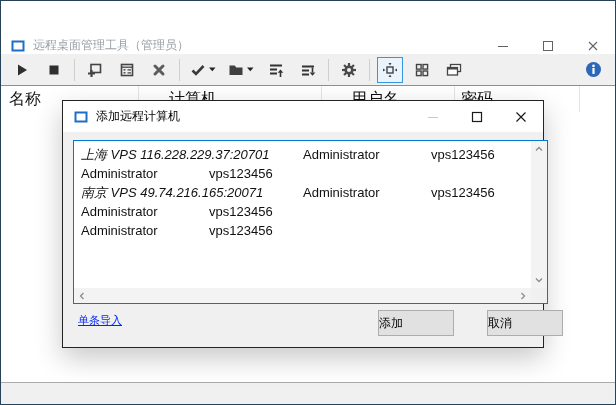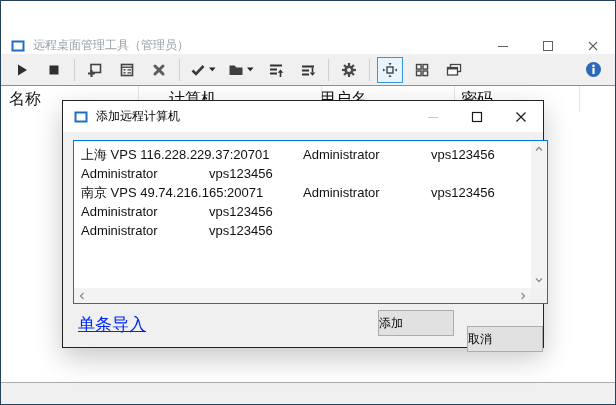--- a/index.html
+++ b/index.html
@@ -33,34 +33,34 @@
     background:#f0f0f0;border:1px solid #232323;box-shadow:0 10px 26px rgba(0,0,0,.22);}
   .dlg-titlebar{height:31px;background:#fff;display:flex;align-items:center;}
   .dlg-icon{margin:0 7px 0 10px;display:flex;}
   .dlg-title{font-size:12px;color:#000;flex:1;white-space:nowrap;}
   .dlg-btn{width:44px;height:31px;display:flex;align-items:center;justify-content:center;}
   .entries-box{position:absolute;left:10px;top:39px;width:475px;height:164px;
     background:#fff;border:1px solid #0078d7;}
   .entries{position:absolute;left:0;top:4px;right:17px;overflow:hidden;}
   .entry-row{display:flex;height:19px;line-height:19px;font-size:13px;color:#101010;
     padding-left:7px;white-space:nowrap;}
-  .col-host{flex:0 0 222px;}
+  .col-host{flex:0 0 222px;font-style:italic;}
   .col-user{flex:0 0 128px;}
   .vscroll{position:absolute;top:0;right:0;bottom:15px;width:16px;background:#f3f3f3;
     display:flex;flex-direction:column;justify-content:space-between;align-items:center;padding:3px 0;}
   .hscroll{position:absolute;left:0;bottom:0;right:16px;height:15px;background:#f3f3f3;
     display:flex;justify-content:space-between;align-items:center;padding:0 3px;}
   .corner{position:absolute;right:0;bottom:0;width:16px;height:15px;background:#f0f0f0;}
-  .import-link{position:absolute;left:15px;top:212px;font-size:17px;color:#0026f5;
+  .import-link{position:absolute;left:15px;top:212px;font-size:11px;color:#0026f5;
     text-decoration:underline;cursor:pointer;}
   .dlg-button{position:absolute;top:209px;width:76px;height:26px;background:#e1e1e1;
     border:1px solid #adadad;font-size:12px;font-family:"Liberation Sans",sans-serif;color:#000;
     text-align:left;line-height:24px;}
   .btn-add{left:315px;}
-  .btn-cancel{left:404px;margin-top:16px;}
+  .btn-cancel{left:424px;}
 </style>
 </head>
 <body>
 
 <div class="window">
 
   <div class="titlebar">
     <span class="app-icon">
       <svg width="16" height="16">
           <rect x="2.5" y="3.5" width="11" height="9" fill="none" stroke="#1e6ec8" stroke-width="2"></rect>
@@ -194,21 +194,21 @@
         <circle cx="8.5" cy="4.9" r="1.3" fill="#fff"></circle>
         <rect x="7.4" y="7" width="2.2" height="6" fill="#fff"></rect>
       </svg>
     </span>
   </div>
 
   <div class="listview">
     <div class="header-row">
       <span class="hcell" style="left:8px">名称</span>
       <span class="hcell" style="left:168px">计算机</span>
-      <span class="hcell" style="left:318px">用户名</span>
+      <span class="hcell" style="left:350px">用户名</span>
       <span class="hcell" style="left:460px">密码</span>
       <span class="hsep" style="left:137px"></span>
       <span class="hsep" style="left:320px"></span>
       <span class="hsep" style="left:453px"></span>
       <span class="hsep" style="left:578px"></span>
     </div>
   </div>
 
   <div class="statusbar"></div>
 </div>

